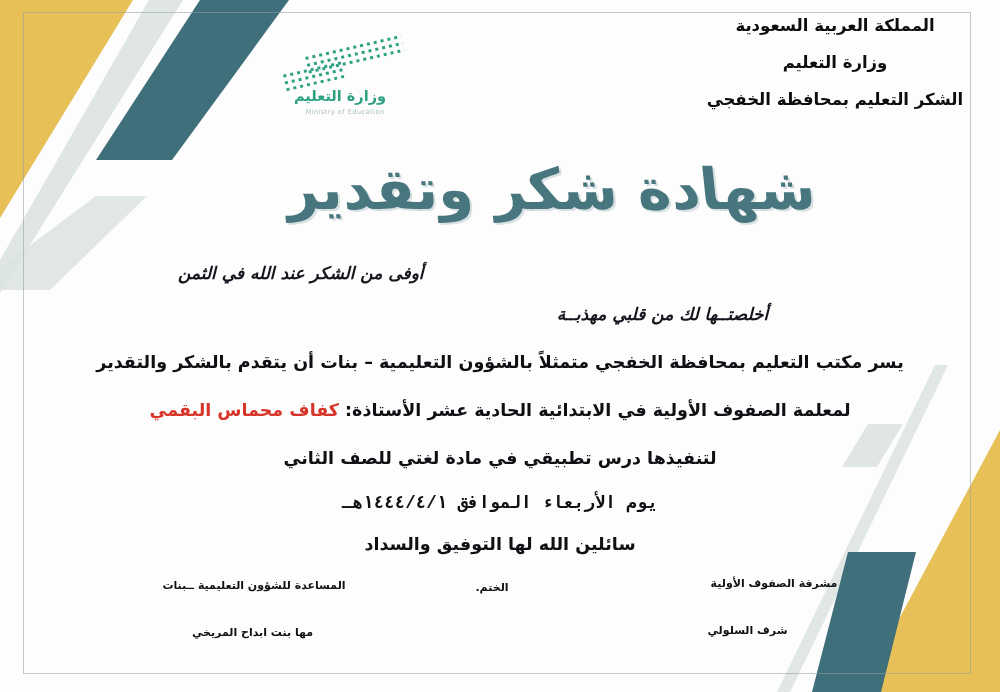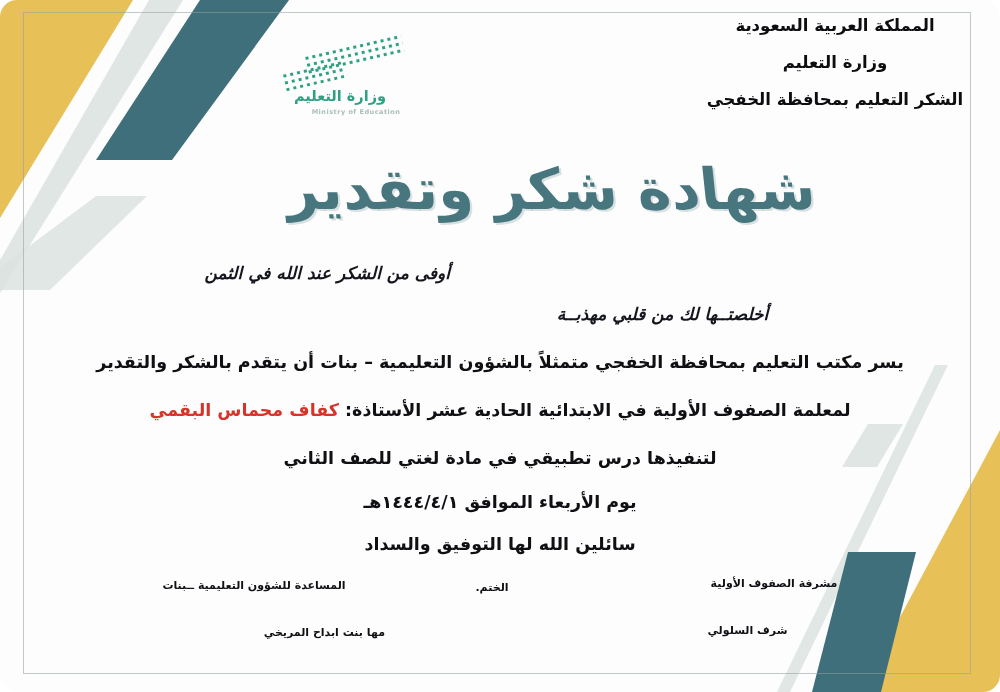--- a/index.html
+++ b/index.html
@@ -1,31 +1,31 @@
 <!DOCTYPE html>
 <html lang="ar"><head>
 <meta charset="utf-8">
 <style>
   html,body{margin:0;padding:0;}
   body{font-family:"DejaVu Sans",sans-serif;}
-  .page{position:relative;width:1000px;height:692px;background:#fdfdfd;overflow:hidden;direction:rtl;border-radius:17px;}
+  .page{position:relative;width:1000px;height:692px;background:#fdfdfd;overflow:hidden;direction:rtl;}
   .decor{position:absolute;left:0;top:0;}
   .frame{position:absolute;left:23px;top:12px;width:946px;height:660px;border:1px solid rgba(145,158,163,.55);pointer-events:none;}
   .letterhead{position:absolute;top:15px;left:700px;width:270px;text-align:center;font-weight:bold;font-size:16.5px;color:#0d0d10;}
   .letterhead p{margin:0 0 15px;line-height:22px;white-space:nowrap;}
   .logo{position:absolute;left:274px;top:36px;width:132px;height:86px;}
   .dots{position:absolute;background-image:radial-gradient(circle,#2fa183 1.5px,rgba(0,0,0,0) 1.8px);background-size:7px 7px;}
   .dots-a{left:30px;top:8px;width:100px;height:22px;transform:rotate(-13deg);}
   .dots-b{left:8px;top:30px;width:62px;height:19px;transform:rotate(-13deg);}
   .logo-ar{position:absolute;left:0;top:52px;width:132px;text-align:center;color:#2fa183;font-weight:bold;font-size:14.5px;}
-  .logo-en{position:absolute;left:16px;top:72px;width:132px;text-align:center;color:#a9c0b7;font-size:6.5px;letter-spacing:.5px;font-weight:bold;}
+  .logo-en{position:absolute;left:5px;top:72px;width:132px;text-align:center;color:#a9c0b7;font-size:6.5px;letter-spacing:.5px;}
   .title{position:absolute;left:100px;top:118px;width:900px;text-align:center;font-size:57px;font-weight:bold;color:#47767e;transform:skewX(6deg);text-shadow:2px 2px 0 rgba(122,152,157,.28);white-space:nowrap;}
   .poem{font-weight:bold;font-style:italic;font-size:17px;color:#15151e;white-space:nowrap;}
   .poem-r{position:absolute;left:505px;width:315px;text-align:center;}
-  .poem-l{position:absolute;left:178px;width:272px;text-align:right;}
+  .poem-l{position:absolute;left:178px;width:272px;text-align:left;}
   .row1{top:263px;} .row2{top:304px;}
   .bline{position:absolute;left:60px;width:880px;text-align:center;font-weight:bold;font-size:17.5px;color:#0f0f14;white-space:nowrap;}
   .recipient{color:#d63429;}
   .sig{position:absolute;text-align:center;font-weight:bold;font-size:11px;color:#0f0f14;white-space:nowrap;}
 </style>
 </head>
 <body>
 
 <div class="page">
 
@@ -60,22 +60,22 @@
   <div class="poem poem-l row1">أوفى من الشكر عند الله في الثمن</div>
   <div class="poem poem-r row2">أخلصتــها لك من قلبي مهذبــة</div>
 
   <div class="bline" style="top:352px;">يسر مكتب التعليم بمحافظة الخفجي متمثلاً  بالشؤون التعليمية – بنات أن يتقدم بالشكر والتقدير</div>
 
   <div class="bline" style="top:400px;">
     <span>لمعلمة الصفوف الأولية في الابتدائية الحادية عشر الأستاذة: </span><span class="recipient">كفاف محماس البقمي</span>
   </div>
 
   <div class="bline" style="top:448px;">لتنفيذها درس تطبيقي في مادة لغتي للصف الثاني</div>
-  <div class="bline" style="top:492px;">يوم الأربعاء  الموافق ١٤٤٤/٤/١هـ</div>
+  <div class="bline" style="top:492px;font-family:Liberation Mono, monospace;">يوم الأربعاء  الموافق ١٤٤٤/٤/١هـ</div>
   <div class="bline" style="top:534px;">سائلين الله لها التوفيق والسداد</div>
 
   <div class="sig" style="left:628px;width:292px;top:577px;">مشرفة الصفوف الأولية</div>
   <div class="sig" style="left:640px;width:215px;top:624px;">شرف السلولي</div>
   <div class="sig" style="left:437px;width:110px;top:581px;text-align:center;">الختم.</div>
   <div class="sig" style="left:95px;width:318px;top:579px;">المساعدة للشؤون التعليمية ــبنات</div>
-  <div class="sig" style="left:120px;width:265px;top:626px;text-align:right;">مها بنت ابداح المريخي</div>
+  <div class="sig" style="left:120px;width:265px;top:626px;">مها بنت ابداح المريخي</div>
 
 </div>
 
 </body></html>

